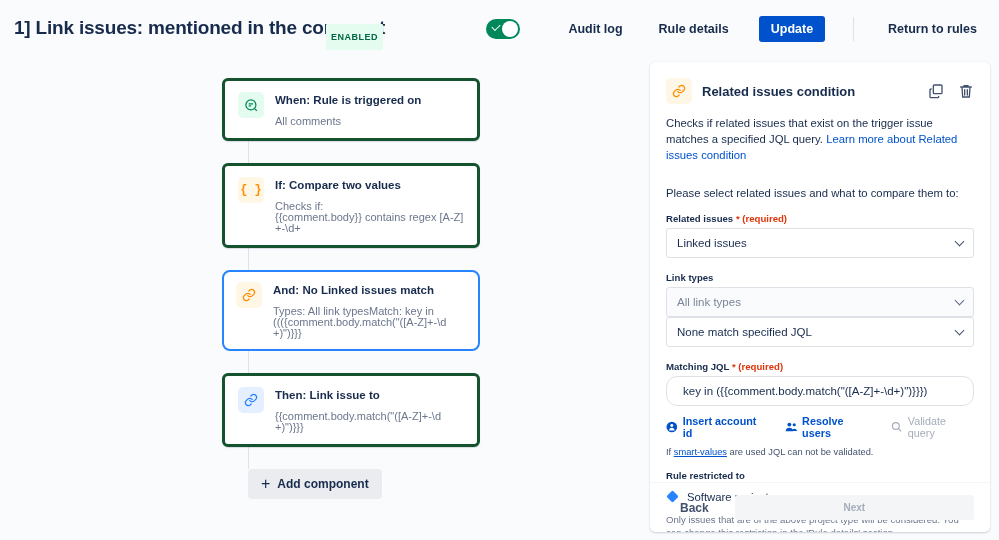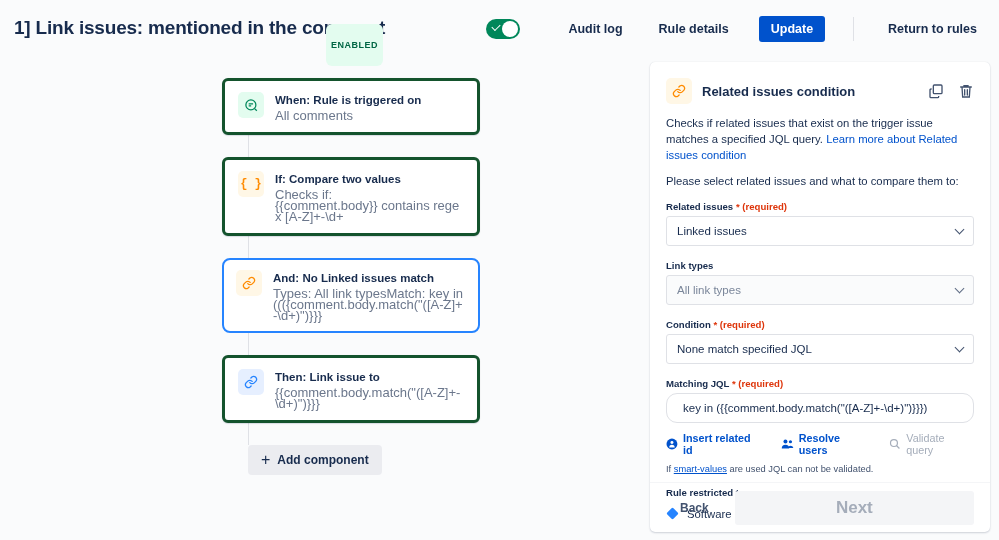--- a/index.html
+++ b/index.html
@@ -20,21 +20,21 @@
   }
   .rule-title {
     position: absolute; left: 14px; top: 17px;
     font-size: 19px; font-weight: 700; letter-spacing: -0.2px;
     color: #172b4d; white-space: nowrap;
   }
   .enabled-badge {
     position: absolute; left: 326px; top: 24px;
     background: #e3fcef; color: #006644;
     font-size: 9px; font-weight: 700; letter-spacing: 0.5px;
-    padding: 16px 5px; border-radius: 6px; text-align: right;
+    padding: 8px 5px; border-radius: 1px; text-align: right;
   }
   .header-right {
     position: absolute; right: 12px; top: 16px;
     display: flex; align-items: center; gap: 16px;
   }
   .toggle {
     width: 34px; height: 20px; border-radius: 10px;
     background: #00875a; position: relative; margin-right: 22px;
     cursor: pointer; flex: none;
   }
@@ -76,21 +76,21 @@
   .node-icon {
     width: 26px; height: 26px; border-radius: 5px; flex: none;
     display: flex; align-items: center; justify-content: center;
   }
   .ic-green { background: #e3fcef; }
   .ic-yellow { background: #fff7e6; }
   .ic-blue { background: #e6efff; }
   .node-text { padding-top: 1px; min-width: 0; }
   .node-title { font-size: 11.5px; font-weight: 700; color: #172b4d; line-height: 14px; }
   .node-sub {
-    font-size: 13px; color: #6b778c; line-height: 11px; margin-top: 3px;
+    font-size: 11px; color: #6b778c; line-height: 11px; margin-top: 9px;
     word-break: break-all;
   }
   .connector {
     width: 1px; background: #dfe1e6; height: 22px; margin-left: 26px;
   }
   .add-wrap { margin-left: 26px; }
   .add-component {
     display: inline-flex; align-items: center; gap: 7px;
     background: #ebecf0; color: #172b4d;
     font-size: 12px; font-weight: 600;
@@ -113,21 +113,21 @@
     width: 26px; height: 26px; border-radius: 5px; background: #fff7e6;
     display: flex; align-items: center; justify-content: center; flex: none;
   }
   .panel-title { font-size: 13px; font-weight: 700; margin-left: 10px; color: #172b4d; }
   .panel-head-actions { margin-left: auto; display: flex; gap: 14px; align-items: center; }
   .icon-btn { cursor: pointer; display: flex; }
   .panel-desc {
     font-size: 11.3px; color: #172b4d; line-height: 16px; margin-top: 11px;
   }
   .a-link { color: #0052cc; cursor: pointer; }
-  .prompt { font-size: 11.3px; font-weight: 400; color: #172b4d; margin-top: 12px; }
+  .prompt { font-size: 11.3px; font-weight: 400; color: #172b4d; margin-top: 24px; }
   .field-label {
     font-size: 9.6px; font-weight: 700; color: #172b4d;
     margin-top: 14px; margin-bottom: 4px;
   }
   .req { color: #de350b; font-weight: 700; }
   .select {
     width: 100%; height: 30px; border: 1px solid #dfe1e6; border-radius: 3px;
     background: #fff; display: flex; align-items: center;
     padding: 0 10px; font-size: 11.5px; color: #172b4d; cursor: pointer;
     position: relative;
@@ -162,21 +162,21 @@
     border-top: 1px solid #f4f5f7;
     display: flex; align-items: center; padding: 0 16px; gap: 12px;
   }
   .btn-back {
     background: transparent; border: none; font-family: inherit;
     font-size: 12px; font-weight: 700; color: #42526e;
     padding: 7px 14px; border-radius: 3px; cursor: pointer;
   }
   .btn-next {
     background: #f4f5f7; border: none; font-family: inherit;
-    font-size: 17px; font-weight: 600; color: #a5adba;
+    font-size: 10px; font-weight: 600; color: #a5adba;
     padding: 7px 14px; border-radius: 3px; cursor: default;
     flex: 1; text-align: center;
   }
 </style>
 </head>
 <body>
 
 <div class="page">
 
   <div class="header">
@@ -307,45 +307,41 @@
     </div>
 
     <div class="field-label">
       <span>Link types</span>
     </div>
     <div class="select disabled">
       <span>All link types</span>
       <span class="chev"></span>
     </div>
 
-    <div class="field-label">
-      <span>Condition</span>
-      <span class="req">* (required)</span>
-    </div>
     <div class="select">
       <span>None match specified JQL</span>
       <span class="chev"></span>
     </div>
 
     <div class="field-label">
       <span>Matching JQL</span>
       <span class="req">* (required)</span>
     </div>
     <div class="textinput">
       <span>key in ({{comment.body.match("([A-Z]+-\d+)")}}})</span>
     </div>
 
     <div class="actions-row">
       <div class="act">
         <svg width="12" height="12" viewBox="0 0 24 24" fill="#0052cc">
           <circle cx="12" cy="12" r="11" fill="#0052cc"></circle>
           <circle cx="12" cy="9" r="3" fill="#fff"></circle>
           <path d="M6.5 19a5.5 5.5 0 0 1 11 0z" fill="#fff"></path>
         </svg>
-        <span>Insert related id</span>
+        <span>Insert account id</span>
       </div>
       <div class="act">
         <svg width="13" height="12" viewBox="0 0 26 24" fill="#0052cc">
           <circle cx="9" cy="7" r="4"></circle>
             <path d="M1.5 21a7.5 7.5 0 0 1 15 0z"></path>
           <circle cx="19" cy="7.5" r="3.2"></circle>
             <path d="M13.5 20a6 6 0 0 1 11.5 0z"></path>
         </svg>
         <span>Resolve users</span>
       </div>

